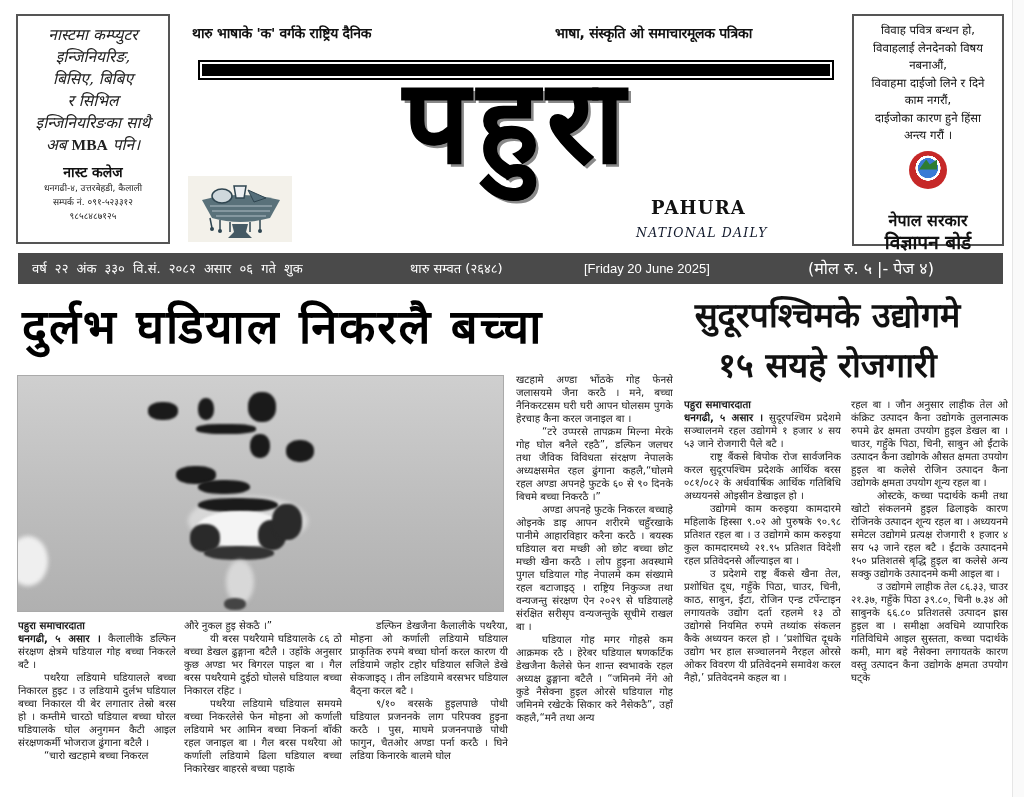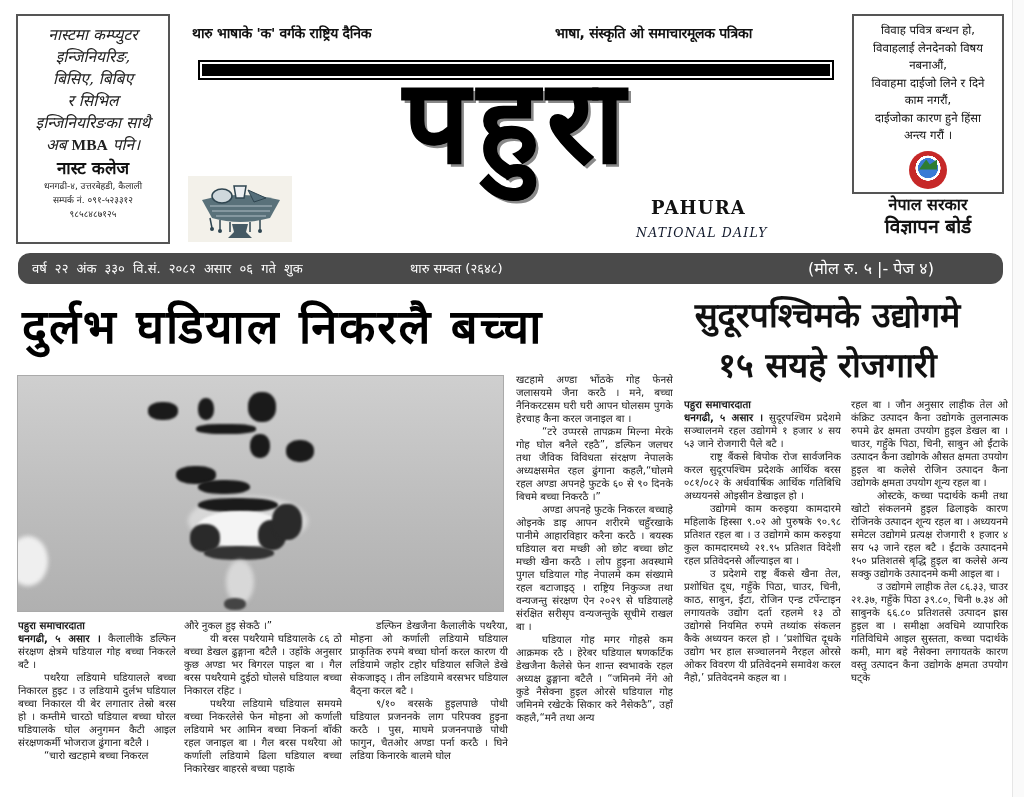--- a/index.html
+++ b/index.html
@@ -2,47 +2,47 @@
 <html><head>
 <meta charset="utf-8">
 <style>
   * { box-sizing: border-box; margin: 0; padding: 0; }
   html, body { width: 1024px; height: 797px; overflow: hidden; background: #ffffff; }
   body { font-family: "DejaVu Serif", serif; color: #111; position: relative; }
 
   .ad-box { position: absolute; border: 2px solid #555; background: #fff; text-align: center; }
   #left-ad { left: 16px; top: 14px; width: 154px; height: 230px; padding: 8px 16px 4px; }
   #left-ad .italic-line { font-family: "DejaVu Serif", serif; font-style: italic; font-size: 15.5px; line-height: 22px; color: #222; }
-  #left-ad .college { font-family: "DejaVu Sans", sans-serif; font-weight: bold; font-size: 17px; }
+  #left-ad .college { font-family: "DejaVu Sans", sans-serif; font-weight: bold; font-size: 14px; margin-top: 6px; }
   #left-ad .small { font-family: "DejaVu Sans", sans-serif; font-size: 9px; line-height: 14px; color: #222; }
   #left-ad b { font-family: "Liberation Serif", serif; font-style: normal; font-weight: bold; }
 
-  #right-ad { left: 852px; top: 14px; width: 152px; height: 180px; padding: 6px 9px 3px; }
+  #right-ad { left: 852px; top: 14px; width: 152px; height: 232px; padding: 6px 9px 3px; }
   #right-ad .msg { font-family: "DejaVu Sans", sans-serif; font-size: 11.5px; line-height: 17.5px; color: #111; }
   #right-ad .emblem { width: 38px; height: 38px; margin: 6px auto 2px; border-radius: 50%; position: relative;
     background: radial-gradient(circle at 50% 45%, #3a7bd5 0 35%, #ffffff 36% 44%, #c62828 45% 100%); }
   #right-ad .emblem:after { content: ""; position: absolute; left: 10px; top: 9px; width: 18px; height: 10px; background: #2e7d32; clip-path: polygon(0 100%, 40% 0, 60% 50%, 100% 0, 100% 100%); }
-  #right-ad .gov { font-family: "DejaVu Sans", sans-serif; font-weight: bold; font-size: 16px; margin-top: 4px; }
+  #right-ad .gov { font-family: "DejaVu Sans", sans-serif; font-weight: bold; font-size: 16px; margin-top: 20px; }
   #right-ad .board { font-family: "DejaVu Sans", sans-serif; font-weight: bold; font-size: 19px; line-height: 22px; }
 
   .tagline { position: absolute; top: 23px; font-family: "DejaVu Sans", sans-serif; font-size: 14px; color: #111; font-weight: bold; letter-spacing: -0.3px; text-align: right; }
   #tagline-left { left: 192px; }
   #tagline-right { left: 555px; }
 
   #masthead { position: absolute; left: 198px; top: 58px; width: 640px; height: 130px; }
   #masthead .bar { position: absolute; left: 0; top: 2px; width: 636px; height: 20px; background: #000; border: 2px solid #000; box-shadow: inset 0 0 0 2px #fff, inset 0 0 0 4px #000; }
   #masthead .title { position: absolute; left: 4px; top: -6px; width: 632px; text-align: center; font-family: "DejaVu Sans", sans-serif; font-weight: bold; font-size: 116px; line-height: 140px; letter-spacing: 8px; color: #000;
     text-shadow: 3px 3px 0 #888; -webkit-text-stroke: 1px #000; }
 
   #ornament { position: absolute; left: 188px; top: 176px; width: 104px; height: 66px; }
 
   #pahura-en { position: absolute; left: 651px; top: 197px; font-family: "DejaVu Serif", serif; font-weight: bold; font-size: 18px; letter-spacing: 1.2px; color: #111; }
   #national-daily { position: absolute; left: 636px; top: 225px; font-family: "DejaVu Serif", serif; font-style: italic; font-size: 12.5px; letter-spacing: 1.2px; color: #0f172a; }
 
-  #dateline { position: absolute; left: 18px; top: 253px; width: 985px; height: 31px; background: #4a4a4a; color: #fff; font-family: "DejaVu Sans", sans-serif; font-size: 13px; line-height: 31px; border-radius: 12px; }
+  #dateline { position: absolute; left: 18px; top: 253px; width: 985px; height: 31px; background: #4a4a4a; color: #fff; font-family: "DejaVu Sans", sans-serif; font-size: 13px; line-height: 31px; }
   #dateline span { position: absolute; top: 0; white-space: nowrap; }
   #dl-issue { left: 14px; word-spacing: 4px; }
   #dl-tharu { left: 392px; }
   #dl-english { left: 566px; font-family: "Liberation Sans", sans-serif; font-size: 13px; }
   #dl-price { left: 790px; font-size: 16px; }
 
   #headline-main { position: absolute; left: 22px; top: 293px; font-family: "DejaVu Sans", sans-serif; font-weight: bold; font-size: 47px; line-height: 68px; letter-spacing: 2px; color: #000; white-space: nowrap; }
   #headline-side { position: absolute; left: 660px; top: 290px; width: 335px; text-align: center; font-family: "DejaVu Sans", sans-serif; font-weight: bold; font-size: 34px; line-height: 50px; color: #111; }
 
   #photo { position: absolute; left: 17px; top: 375px; width: 487px; height: 237px; border: 1px solid #aaa; overflow: hidden;
@@ -117,20 +117,21 @@
   <div class="msg">दाईजोका कारण हुने हिंसा</div>
   <div class="msg">अन्त्य गरौं ।</div>
   <div class="emblem"></div>
   <div class="gov">नेपाल सरकार</div>
   <div class="board">विज्ञापन बोर्ड</div>
 </div>
 
 <div id="dateline">
   <span id="dl-issue">वर्ष २२  अंक  ३३०  वि.सं. २०८२ असार ०६ गते शुक</span>
   <span id="dl-tharu">थारु सम्वत (२६४८)</span>
+  <span id="dl-english">[Friday 20 June  2025]</span>
   <span id="dl-price">(मोल रु. ५ |- पेज ४)</span>
 </div>
 
 <h1 id="headline-main">दुर्लभ घडियाल निकरलै बच्चा</h1>
 <h2 id="headline-side">
   <div>सुदूरपश्चिमके उद्योगमे</div>
   <div>१५ सयहे रोजगारी</div>
 </h2>
 
 <div id="photo">

